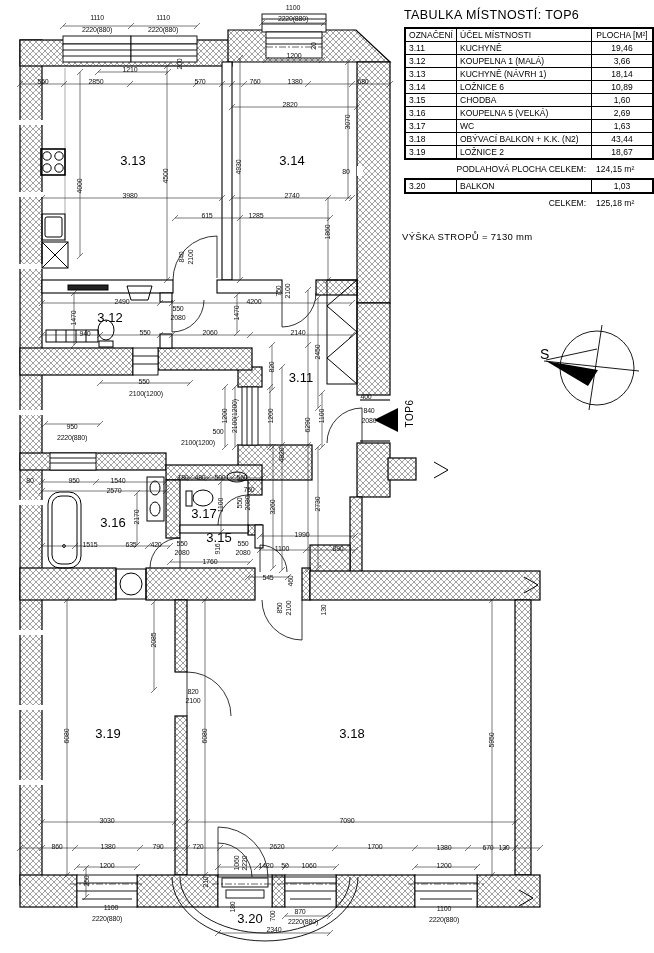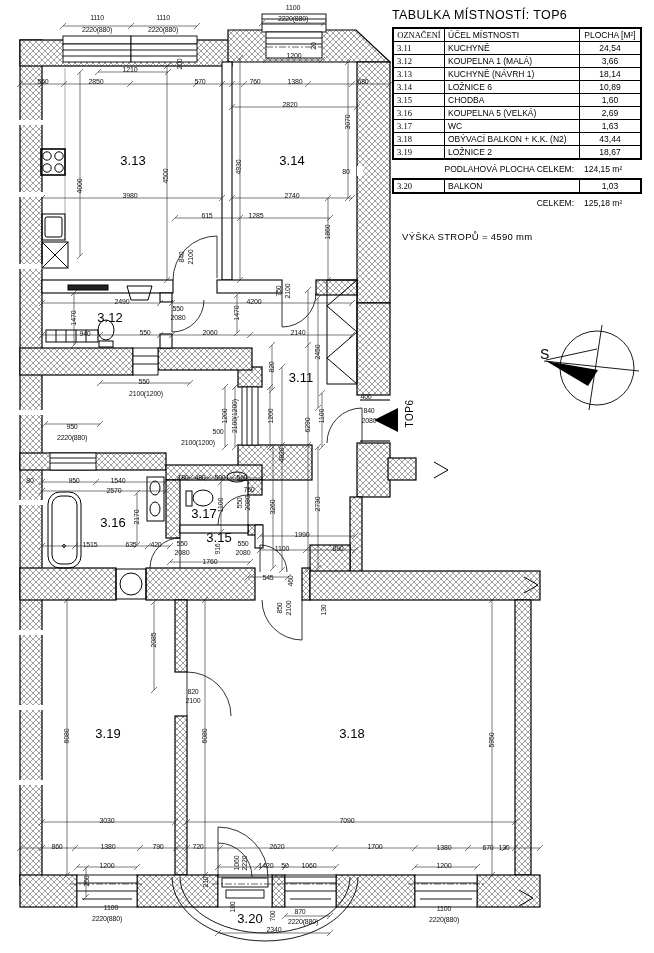--- a/index.html
+++ b/index.html
@@ -6,26 +6,26 @@
   #stage{position:relative;width:654px;height:953px;background:#fff;overflow:hidden;
          font-family:"Liberation Sans",sans-serif;color:#000;}
   #plan-svg{position:absolute;left:0;top:0;}
   #labels{position:absolute;left:0;top:0;width:654px;height:953px;pointer-events:none;}
   .dim{position:absolute;font-size:7px;line-height:7px;letter-spacing:-0.2px;color:#111;
        white-space:nowrap;transform:translate(-50%,-50%);}
   .dim.rot{transform:translate(-50%,-50%) rotate(-90deg);}
   .room{position:absolute;font-size:13px;color:#000;white-space:nowrap;
         transform:translate(-50%,-50%);}
   
-  #panel{position:absolute;left:392px;top:8px;width:246px;}
+  #panel{position:absolute;left:404px;top:8px;width:246px;}
   #table-title{font-size:12.5px;letter-spacing:0.4px;margin-bottom:5px;white-space:nowrap;}
   table.rt{border-collapse:collapse;border:2px solid #000;width:242px;table-layout:fixed;}
   table.rt th,table.rt td{border:1px solid #000;font-size:8.5px;font-weight:normal;
         padding:1px 3px;height:10px;line-height:10px;white-space:nowrap;overflow:hidden;}
-  table.rt .c0{width:44px;font-family:Liberation Serif, serif;}
+  table.rt .c0{width:44px;}
   table.rt .c1{width:128px;text-align:left;}
   table.rt .c2{width:54px;text-align:center;}
   .sumline{display:flex;justify-content:flex-end;gap:10px;font-size:8.5px;margin:4px 2px 4px 0;}
   .sumline .v{min-width:52px;text-align:left;}
   #balcony-table{margin-top:2px;}
   #ceiling-note{position:absolute;left:402px;top:231px;font-size:9.5px;letter-spacing:0.3px;}
   #compass-label{position:absolute;left:540px;top:346px;font-size:14px;}
   #top6-label{position:absolute;left:396px;top:408px;font-size:10px;letter-spacing:0.5px;
               transform:rotate(-90deg);transform-origin:center;}
 </style>
@@ -602,21 +602,21 @@
         <tr>
           <th class="c0">OZNAČENÍ</th>
           <th class="c1">ÚČEL MÍSTNOSTI</th>
           <th class="c2">PLOCHA [M²]</th>
         </tr>
       </thead>
       <tbody>
           <tr>
             <td class="c0">3.11</td>
             <td class="c1">KUCHYNĚ</td>
-            <td class="c2">24,54</td>
+            <td class="c2">19,46</td>
           </tr>
           <tr>
             <td class="c0">3.12</td>
             <td class="c1">KOUPELNA 1 (MALÁ)</td>
             <td class="c2">3,66</td>
           </tr>
           <tr>
             <td class="c0">3.13</td>
             <td class="c1">KUCHYNĚ (NÁVRH 1)</td>
             <td class="c2">18,14</td>
@@ -665,16 +665,16 @@
             <td class="c2">1,03</td>
           </tr>
         </tbody>
     </table>
     <div class="sumline">
       <span>CELKEM:</span>
       <span class="v">125,18 m²</span>
     </div>
   </div>
 
-  <div id="ceiling-note">VÝŠKA STROPŮ = 4590 mm</div>
+  <div id="ceiling-note">VÝŠKA STROPŮ = 7130 mm</div>
   <div id="compass-label">S</div>
   <div id="top6-label">TOP6</div>
 </div>
 
 </body></html>

